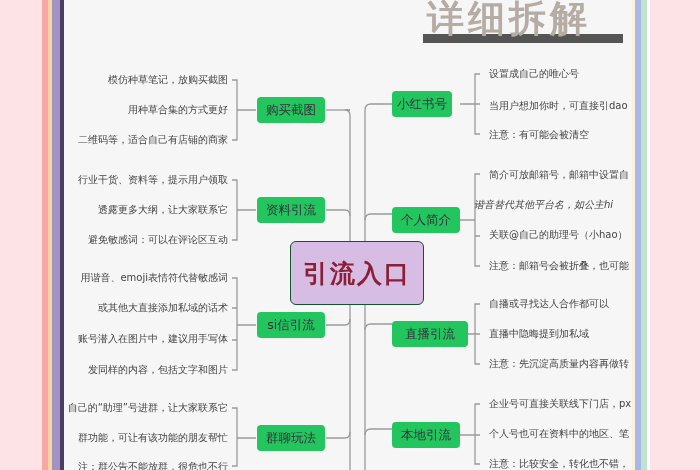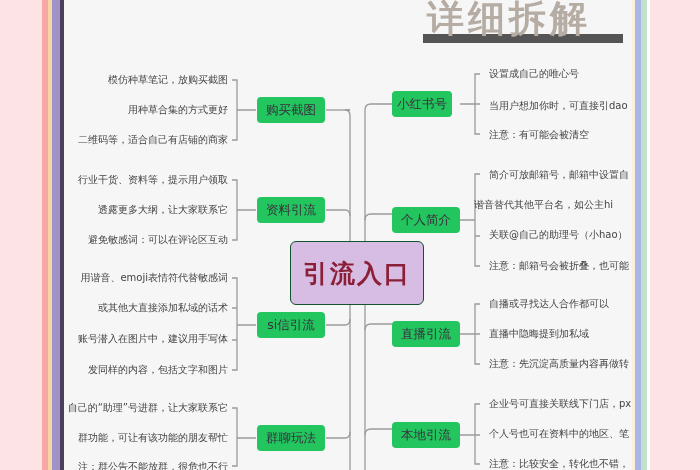--- a/index.html
+++ b/index.html
@@ -62,42 +62,42 @@
 
 <div class="root">引流入口</div>
 
 <div class="node" style="left:257px;top:97px;width:68px;">购买截图</div>
 <div class="node" style="left:257px;top:197px;width:68px;">资料引流</div>
 <div class="node" style="left:257px;top:312px;width:68px;">si信引流</div>
 <div class="node" style="left:257px;top:425px;width:68px;">群聊玩法</div>
 
 <div class="node" style="left:392px;top:91px;width:60px;">小红书号</div>
 <div class="node" style="left:392px;top:207px;width:68px;">个人简介</div>
-<div class="node" style="left:392px;top:321px;width:68px;">直播引流</div>
+<div class="node" style="left:392px;top:321px;width:76px;">直播引流</div>
 <div class="node" style="left:392px;top:422px;width:68px;">本地引流</div>
 
 <div class="leaf l" style="right:472px;top:73px;">模仿种草笔记，放购买截图</div>
 <div class="leaf l" style="right:472px;top:103px;">用种草合集的方式更好</div>
 <div class="leaf l" style="right:472px;top:133px;">二维码等，适合自己有店铺的商家</div>
 <div class="leaf l" style="right:472px;top:173px;">行业干货、资料等，提示用户领取</div>
 <div class="leaf l" style="right:472px;top:203px;">透露更多大纲，让大家联系它</div>
 <div class="leaf l" style="right:472px;top:233px;">避免敏感词：可以在评论区互动</div>
 <div class="leaf l" style="right:472px;top:271px;">用谐音、emoji表情符代替敏感词</div>
 <div class="leaf l" style="right:472px;top:301px;">或其他大直接添加私域的话术</div>
 <div class="leaf l" style="right:472px;top:332px;">账号潜入在图片中，建议用手写体</div>
 <div class="leaf l" style="right:472px;top:363px;">发同样的内容，包括文字和图片</div>
 <div class="leaf l" style="right:472px;top:401px;">自己的“助理”号进群，让大家联系它</div>
 <div class="leaf l" style="right:472px;top:431px;">群功能，可让有该功能的朋友帮忙</div>
 <div class="leaf l" style="right:472px;top:460px;">注：群公告不能放群，很危也不行</div>
 
 <div class="leaf" style="left:489px;top:67px;">设置成自己的唯心号</div>
 <div class="leaf" style="left:489px;top:99px;">当用户想加你时，可直接引dao</div>
 <div class="leaf" style="left:489px;top:128px;">注意：有可能会被清空</div>
 <div class="leaf" style="left:489px;top:168px;">简介可放邮箱号，邮箱中设置自</div>
-<div class="leaf" style="left:474px;top:198px;">谐音替代其他平台名，如公主hi</div>
+<div class="leaf" style="left:474px;top:198px;font-style:italic;">谐音替代其他平台名，如公主hi</div>
 <div class="leaf" style="left:489px;top:228px;">关联@自己的助理号（小hao）</div>
 <div class="leaf" style="left:489px;top:259px;">注意：邮箱号会被折叠，也可能</div>
 <div class="leaf" style="left:489px;top:297px;">自播或寻找达人合作都可以</div>
 <div class="leaf" style="left:489px;top:327px;">直播中隐晦提到加私域</div>
 <div class="leaf" style="left:489px;top:357px;">注意：先沉淀高质量内容再做转</div>
 <div class="leaf" style="left:489px;top:397px;">企业号可直接关联线下门店，px</div>
 <div class="leaf" style="left:489px;top:427px;">个人号也可在资料中的地区、笔</div>
 <div class="leaf" style="left:489px;top:457px;">注意：比较安全，转化也不错，</div>
 
 <div style="position:absolute;left:0;top:0;width:64px;height:470px;overflow:hidden;pointer-events:none;">

